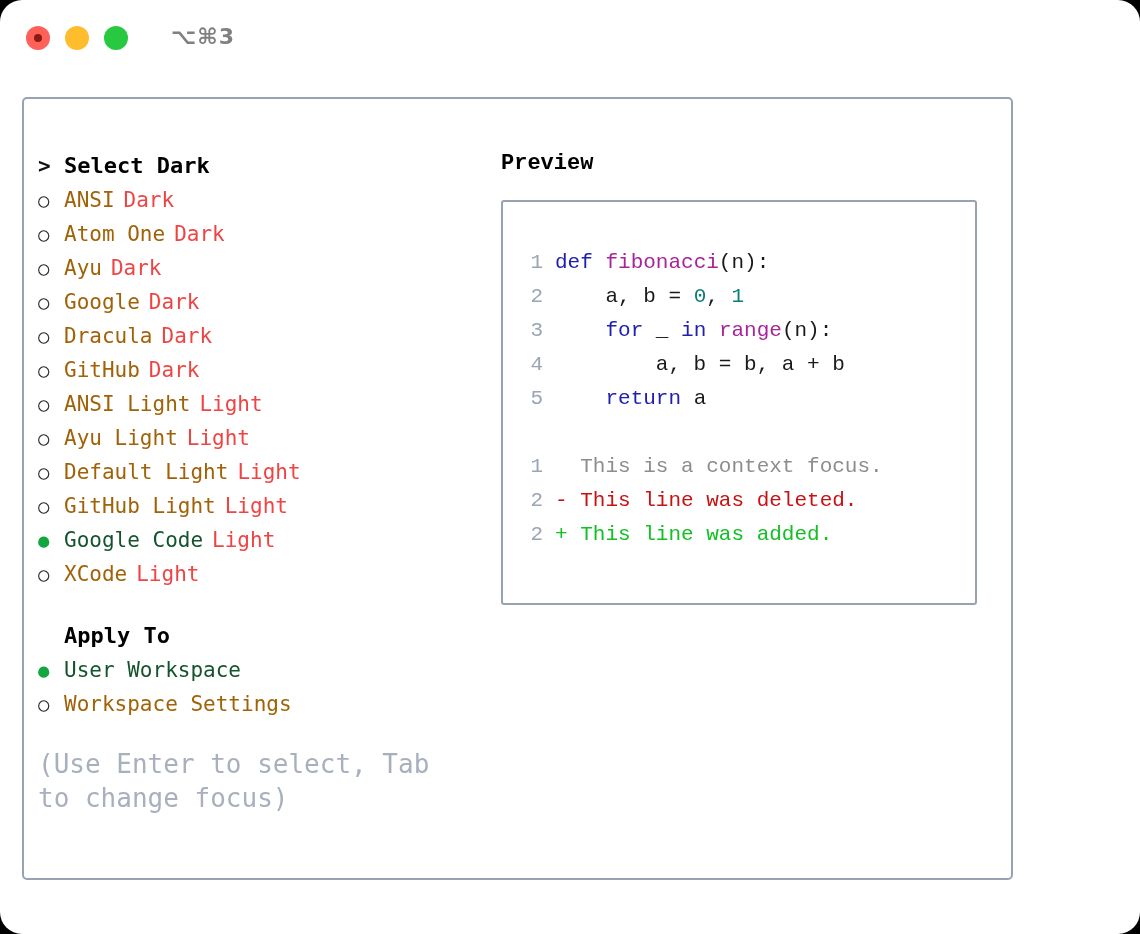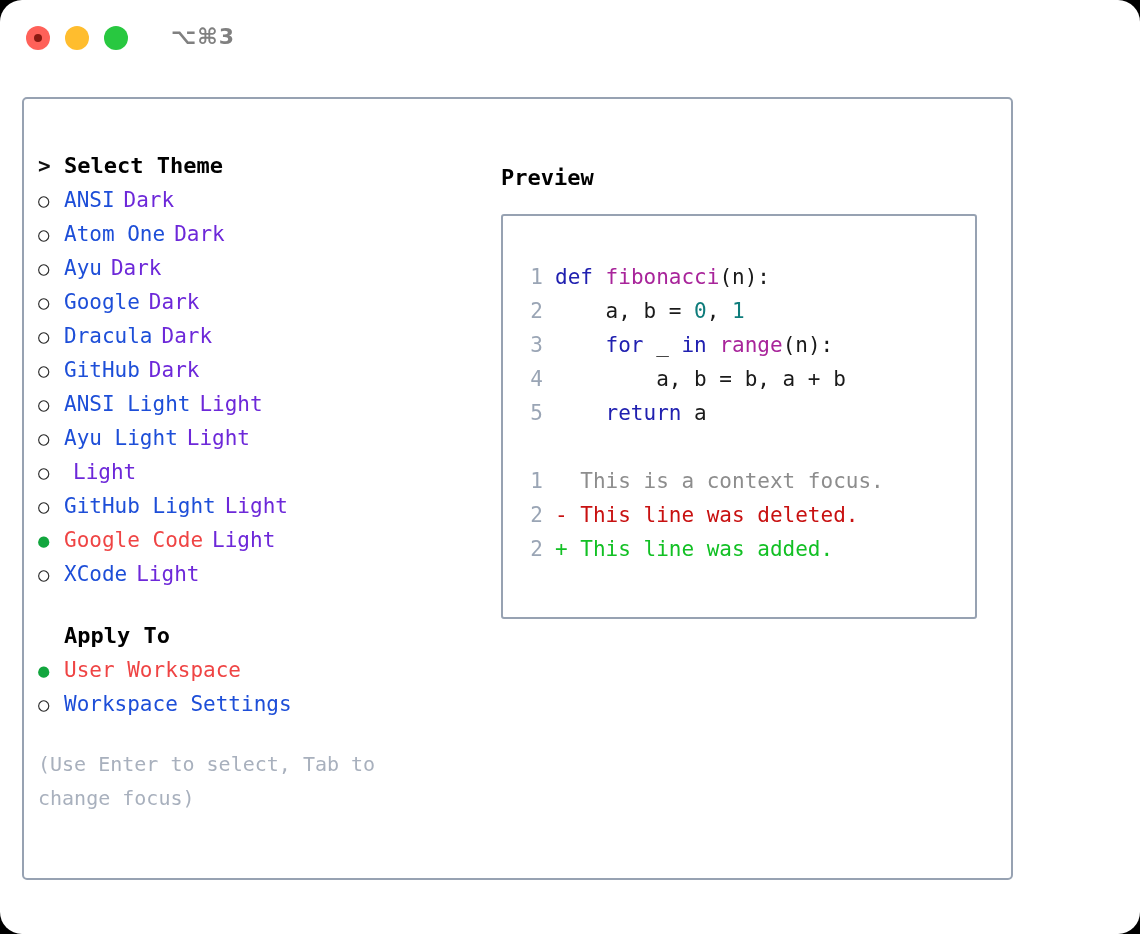--- a/index.html
+++ b/index.html
@@ -105,47 +105,48 @@
     color: #2b2b2b;
   }
   .marker.caret {
     font-weight: bold;
     font-size: 21px;
     color: #111111;
   }
   .marker.selected { color: #12a63e; }
   .marker.blank { color: transparent; }
 
-  .label { color: #1d4ed8; }
+  .label { color: #a16207; }
   .label.header {
     font-weight: bold;
     color: #000000;
     font-size: 22px;
   }
-  .label.selected { color: #ef4444; }
+  .label.selected { color: #14532d; }
   .variant {
-    color: #6d28d9;
+    color: #ef4444;
     margin-left: 9px;
   }
   .spacer-28 { height: 28px; }
 
   .hint {
     margin-top: 26px;
-    font-size: 20px;
+    font-size: 26px;
     line-height: 34px;
     color: #a8b0bd;
     width: 400px;
   }
 
   
   .right-col {
     position: absolute;
     left: 477px;
-    top: 62px;
+    top: 48px;
     width: 490px;
+    font-family: Liberation Mono, monospace;
   }
   .preview-title {
     font-size: 22px;
     font-weight: bold;
     color: #000000;
     line-height: 34px;
   }
   .preview-box {
     margin-top: 19px;
     width: 476px;
@@ -197,21 +198,21 @@
     </div>
     <div class="shortcut">⌥⌘3</div>
   </div>
 
   <div class="panel">
 
     <div class="left-col">
 
       <div class="row">
         <span class="marker caret">&gt;</span>
-        <span class="label header">Select Theme</span>
+        <span class="label header">Select Dark</span>
       </div>
 
       <div id="theme-list">
           <div class="row">
             <span class="marker">○</span>
             <span class="label">ANSI</span>
             <span class="variant">Dark</span>
           </div>
           <div class="row">
             <span class="marker">○</span>
@@ -243,20 +244,21 @@
             <span class="label">ANSI Light</span>
             <span class="variant">Light</span>
           </div>
           <div class="row">
             <span class="marker">○</span>
             <span class="label">Ayu Light</span>
             <span class="variant">Light</span>
           </div>
           <div class="row">
             <span class="marker">○</span>
+            <span class="label">Default Light</span>
             <span class="variant">Light</span>
           </div>
           <div class="row">
             <span class="marker">○</span>
             <span class="label">GitHub Light</span>
             <span class="variant">Light</span>
           </div>
           <div class="row">
             <span class="marker selected">●</span>
             <span class="label selected">Google Code</span>

